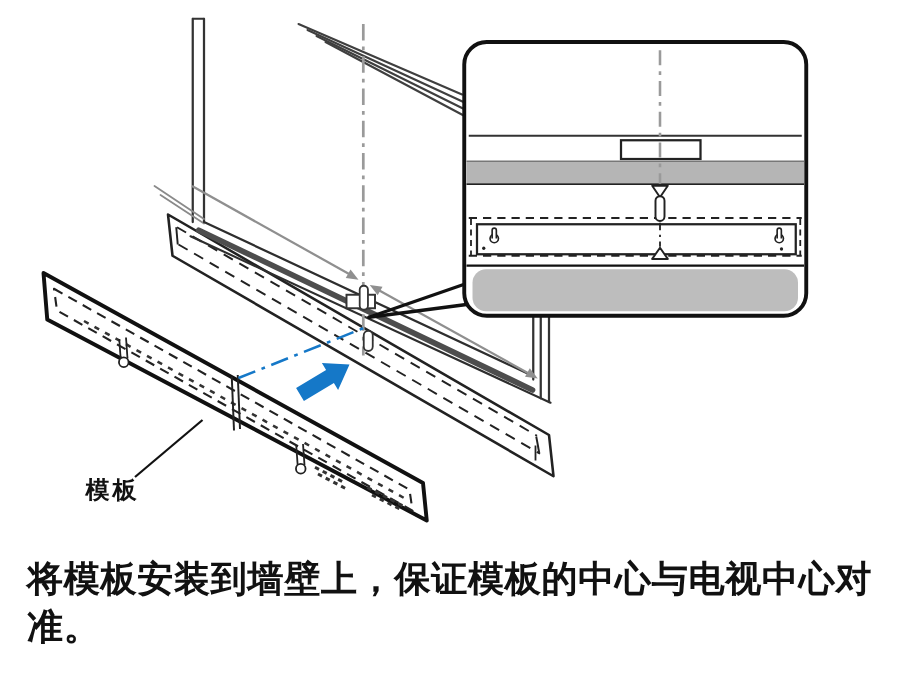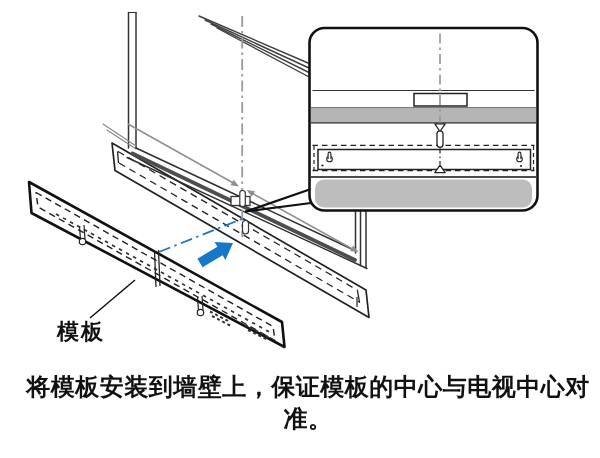--- a/index.html
+++ b/index.html
@@ -1,22 +1,22 @@
 <!DOCTYPE html>
 <html><head>
 <meta charset="utf-8">
 <style>
   html,body{margin:0;padding:0;background:#fff;}
   #stage{position:relative;width:600px;height:458px;background:#ffffff;overflow:hidden;
          font-family:"Liberation Sans","DejaVu Sans",sans-serif;}
   #diagram-svg{position:absolute;left:0;top:0;}
-  .cjk-label{position:absolute;left:57px;top:317px;font-size:22px;font-weight:600;
+  .cjk-label{position:absolute;left:57px;top:317px;font-size:16px;font-weight:600;
              letter-spacing:2px;color:#111;white-space:nowrap;}
   .caption{position:absolute;left:18px;top:371px;width:580px;font-size:24px;line-height:32px;
-           font-weight:600;letter-spacing:0.5px;color:#111;text-align:center;}
+           font-weight:600;letter-spacing:0.5px;color:#111;}
 </style>
 </head>
 <body>
 
 <div id="stage">
 
 <svg id="diagram-svg" width="600" height="458" viewBox="0 0 600 458">
 
   <g>
     <polygon points="112,143 366,290 369,317.5 115,170.5" fill="#fff" stroke="#222" stroke-width="1.7" stroke-linejoin="round"></polygon>

